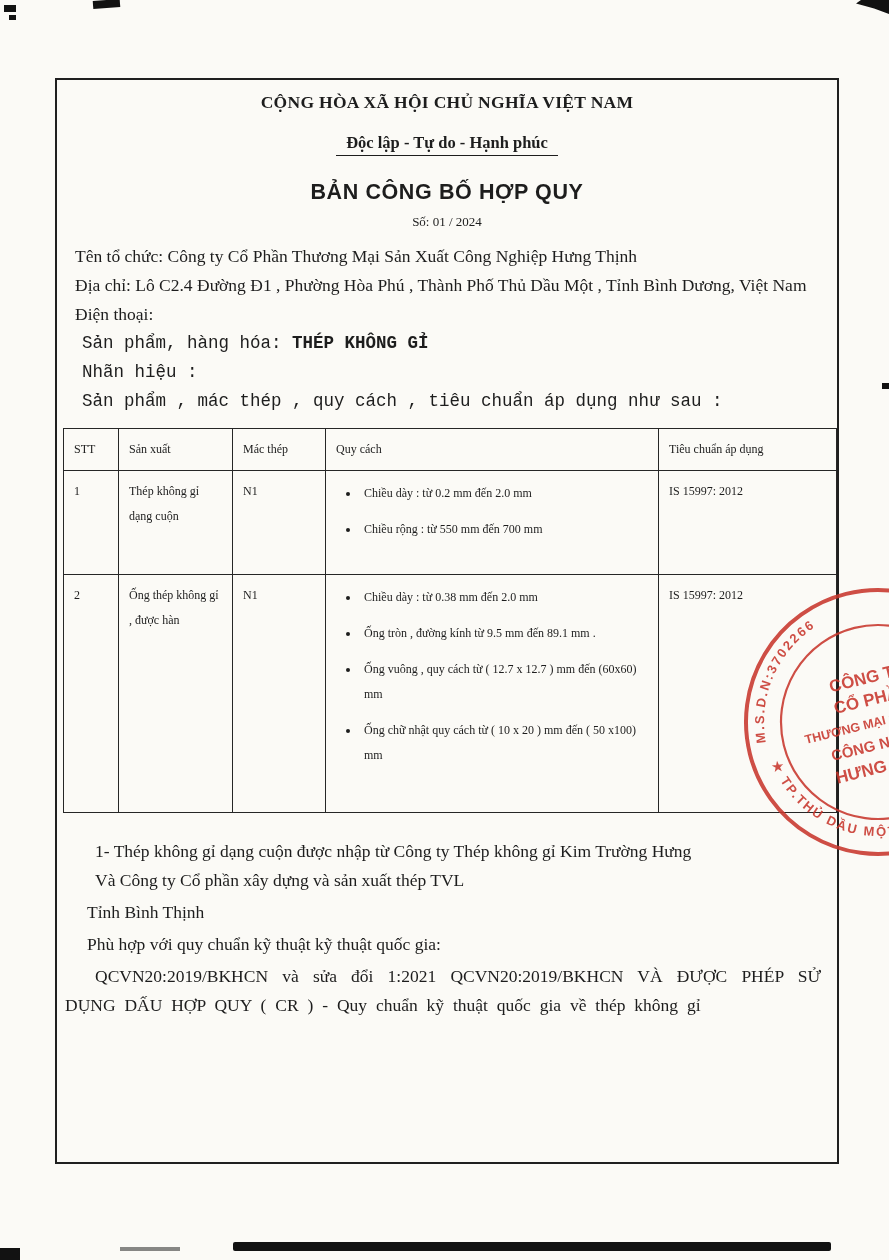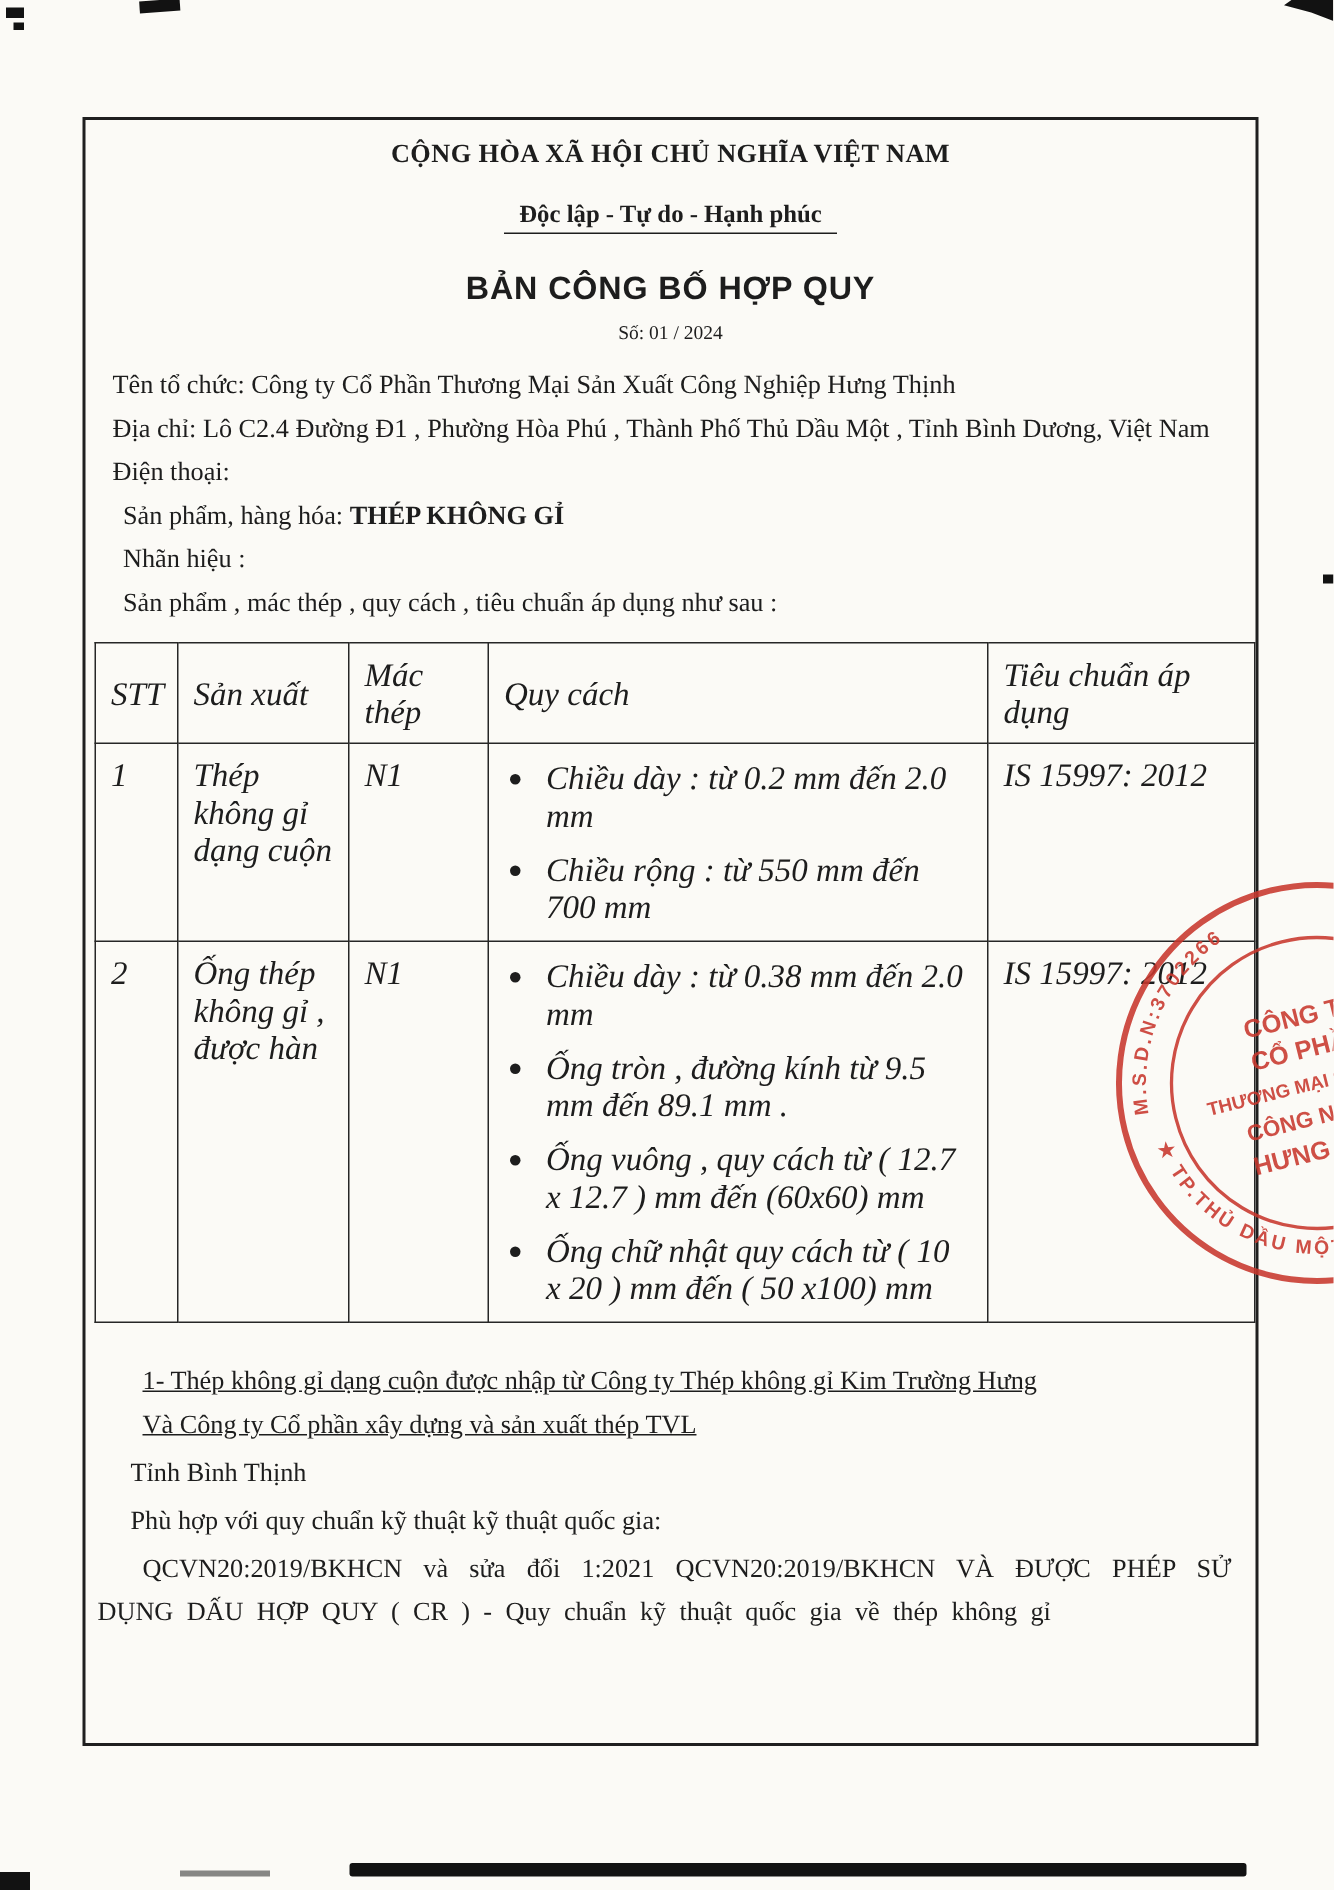--- a/index.html
+++ b/index.html
@@ -27,43 +27,43 @@
 
   .doc-title {
     margin-top:24px; text-align:center;
     font-family:"Liberation Sans", sans-serif;
     font-size:21.5px; font-weight:bold; letter-spacing:.6px;
   }
   .doc-number { margin-top:9px; text-align:center; font-size:13px; }
 
   .intro { margin-top:12px; padding:0 16px 0 18px; font-size:17.5px; line-height:29px; }
   .intro p { margin:0; }
-  .intro .indent2 { padding-left:7px; }
+  .intro .indent2 { padding-left:7px;font-family:Liberation Mono, monospace; }
   .bold { font-weight:bold; }
 
   table.spec-table {
     border-collapse:collapse; margin:12px 0 0 6px;
-    width:773px; table-layout:fixed; font-size:22px;font-style:italic;
+    width:773px; table-layout:fixed; font-size:12px;
   }
   table.spec-table th, table.spec-table td {
     border:1.8px solid #262626; vertical-align:top; padding:8px 10px;
     font-weight:normal; text-align:left; line-height:25px;
   }
   table.spec-table th { height:40px; vertical-align:middle; }
   col.c-stt { width:55px; } col.c-sp { width:114px; } col.c-mt { width:93px; }
   col.c-qc { width:333px; } col.c-tc { width:178px; }
   td.center { text-align:center; }
   ul.specs { list-style:disc outside; margin:2px 0 0 24px; }
   ul.specs li { margin-bottom:11px; padding-left:4px; }
   ul.specs li:last-child { margin-bottom:2px; }
   tr.row1 td { height:104px; }
   tr.row2 td { height:238px; }
 
   .notes { margin-top:24px; padding:0 14px 0 8px; font-size:17.5px; line-height:29px; }
-  .note-1 { padding-left:30px;text-decoration:underline; }
+  .note-1 { padding-left:30px; }
   .note-2 { padding-left:56px; text-indent:-26px; margin-top:3px; }
   .province-line, .conformity-line { padding-left:22px; margin-top:3px; }
   .regulation-line {
     margin-top:3px; text-align:justify; text-indent:30px;
     word-spacing:4.5px; padding-right:2px;
   }
 
   
   .stamp {
     position:absolute; left:738px; top:582px; width:280px; height:280px;

